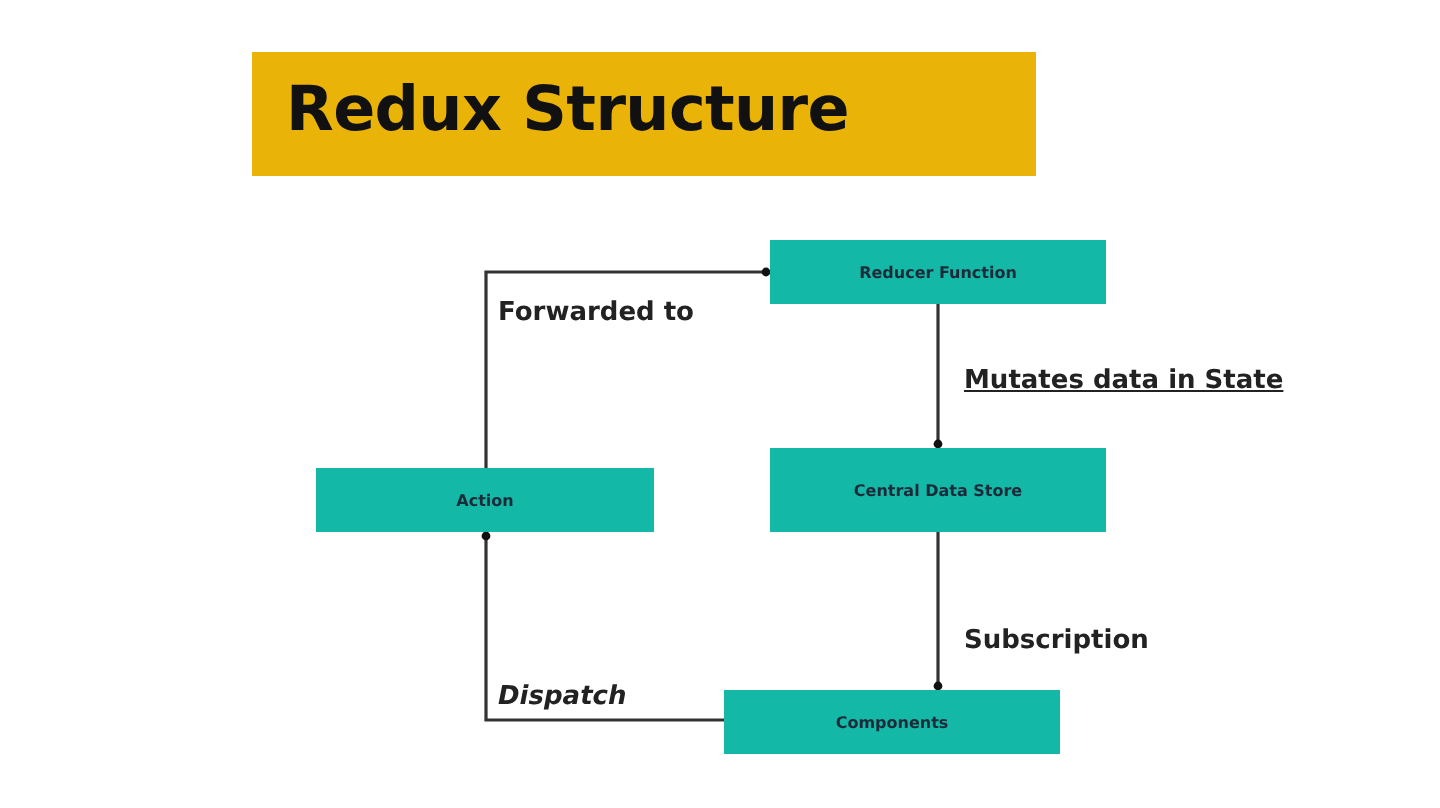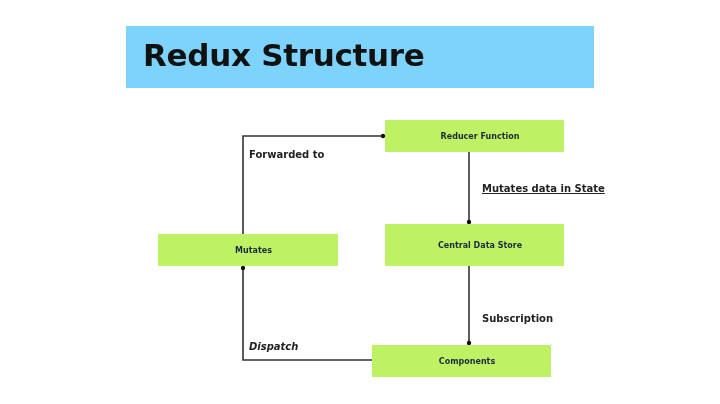--- a/index.html
+++ b/index.html
@@ -1,20 +1,20 @@
 <!DOCTYPE html>
 <html><head>
 <meta charset="utf-8">
 <style>
   html, body { margin:0; padding:0; }
   body { width:720px; height:404px; background:#ffffff; position:relative; overflow:hidden; font-family:"Liberation Sans", sans-serif; }
-  .banner { position:absolute; left:126px; top:26px; width:468px; height:62px; background:#7dd3fc; }
+  .banner { position:absolute; left:126px; top:26px; width:392px; height:62px; background:#eab308; }
   .banner-title { position:absolute; left:17px; top:11px; font-size:31px; font-weight:bold; color:#111111; letter-spacing:-0.3px; font-family:"DejaVu Sans", sans-serif; }
-  .node { position:absolute; background:#bef264; display:flex; align-items:center; justify-content:center; font-size:8px; font-weight:bold; color:#1d2a3a; font-family:"DejaVu Sans", sans-serif;padding-left:11px; }
-  .edge-label { position:absolute; font-size:10px; font-weight:bold; color:#222222; font-family:"DejaVu Sans", sans-serif; white-space:nowrap; }
+  .node { position:absolute; background:#14b8a6; display:flex; align-items:center; justify-content:center; font-size:8px; font-weight:bold; color:#1d2a3a; font-family:"DejaVu Sans", sans-serif; }
+  .edge-label { position:absolute; font-size:13px; font-weight:bold; color:#222222; font-family:"DejaVu Sans", sans-serif; white-space:nowrap; }
   svg.edges { position:absolute; left:0; top:0; }
 </style>
 </head>
 <body>
 
 <div class="banner">
   <div class="banner-title">Redux Structure</div>
 </div>
 
 <svg class="edges" width="720" height="404">
@@ -27,19 +27,19 @@
 
   <line x1="469" y1="266" x2="469" y2="342" stroke="#333" stroke-width="1.6"></line>
   <circle cx="469" cy="343" r="2.2" fill="#111"></circle>
 
   <polyline points="385,360 243,360 243,269" fill="none" stroke="#333" stroke-width="1.6"></polyline>
   <circle cx="243" cy="268" r="2.2" fill="#111"></circle>
 </svg>
 
 <div class="node" style="left:385px; top:120px; width:168px; height:32px;">Reducer Function</div>
 <div class="node" style="left:385px; top:224px; width:168px; height:42px;">Central Data Store</div>
-<div class="node" style="left:372px; top:345px; width:168px; height:32px;">Components</div>
-<div class="node" style="left:158px; top:234px; width:169px; height:32px;">Mutates</div>
+<div class="node" style="left:362px; top:345px; width:168px; height:32px;">Components</div>
+<div class="node" style="left:158px; top:234px; width:169px; height:32px;">Action</div>
 
 <div class="edge-label" style="left:249px; top:149px;">Forwarded to</div>
 <div class="edge-label" style="left:482px; top:183px;text-decoration:underline;">Mutates data in State</div>
 <div class="edge-label" style="left:482px; top:313px;">Subscription</div>
 <div class="edge-label" style="left:249px; top:341px;font-style:italic;">Dispatch</div>
 
 </body></html>

